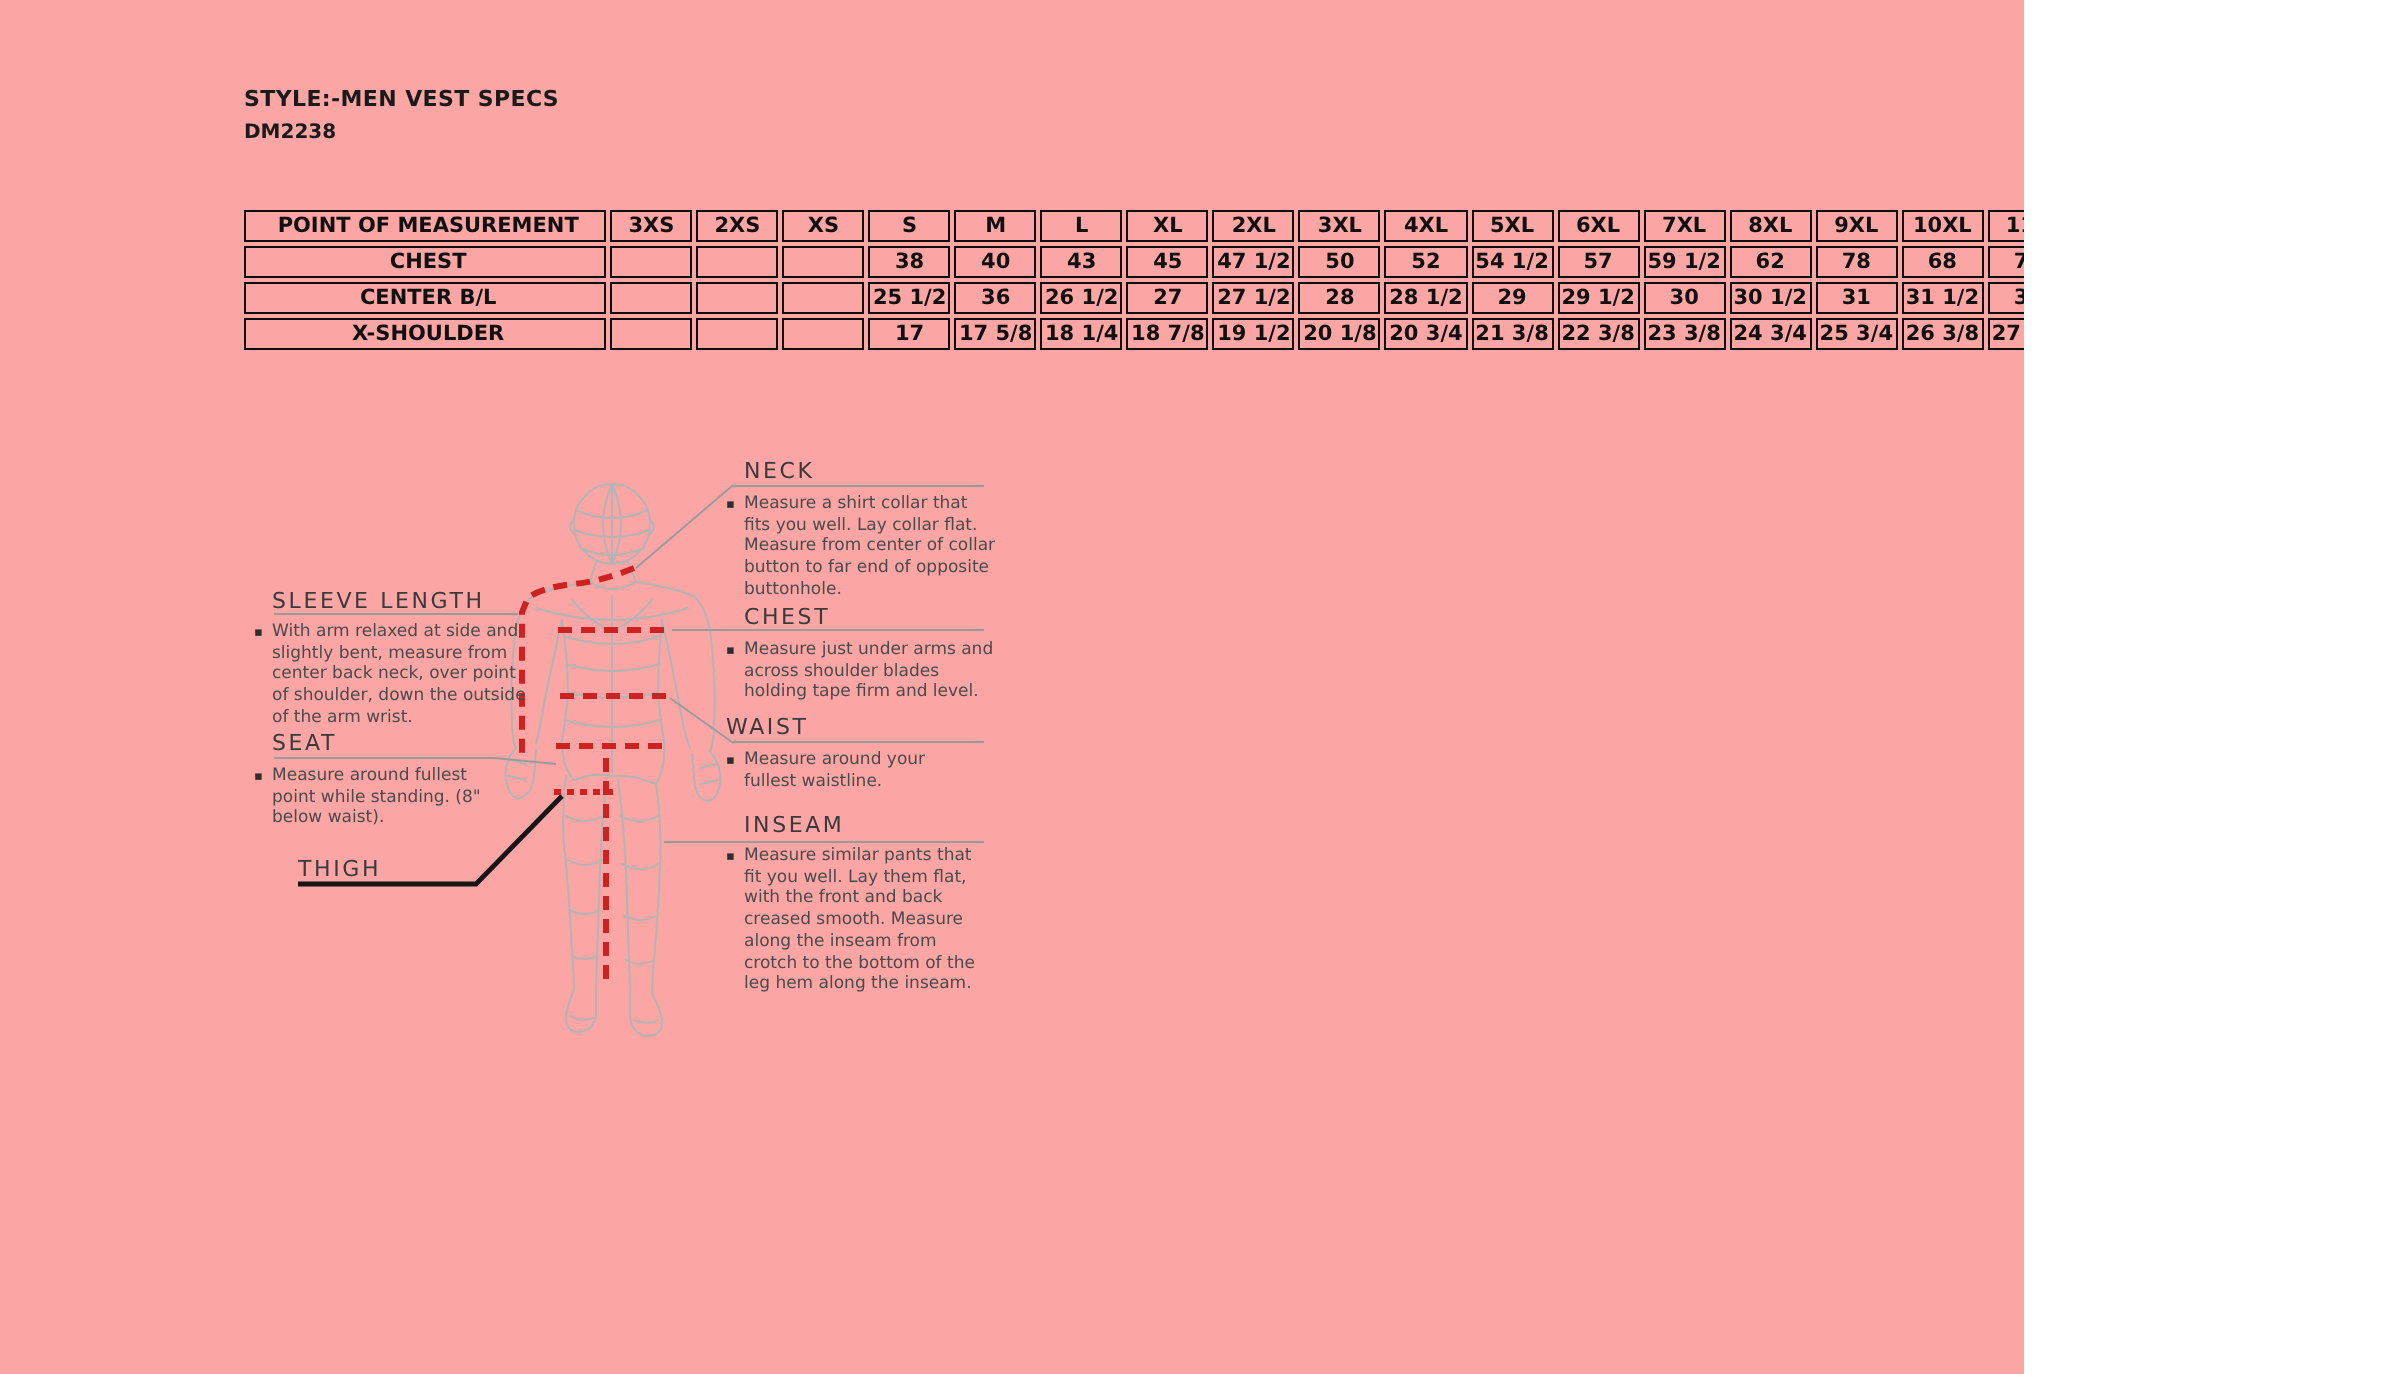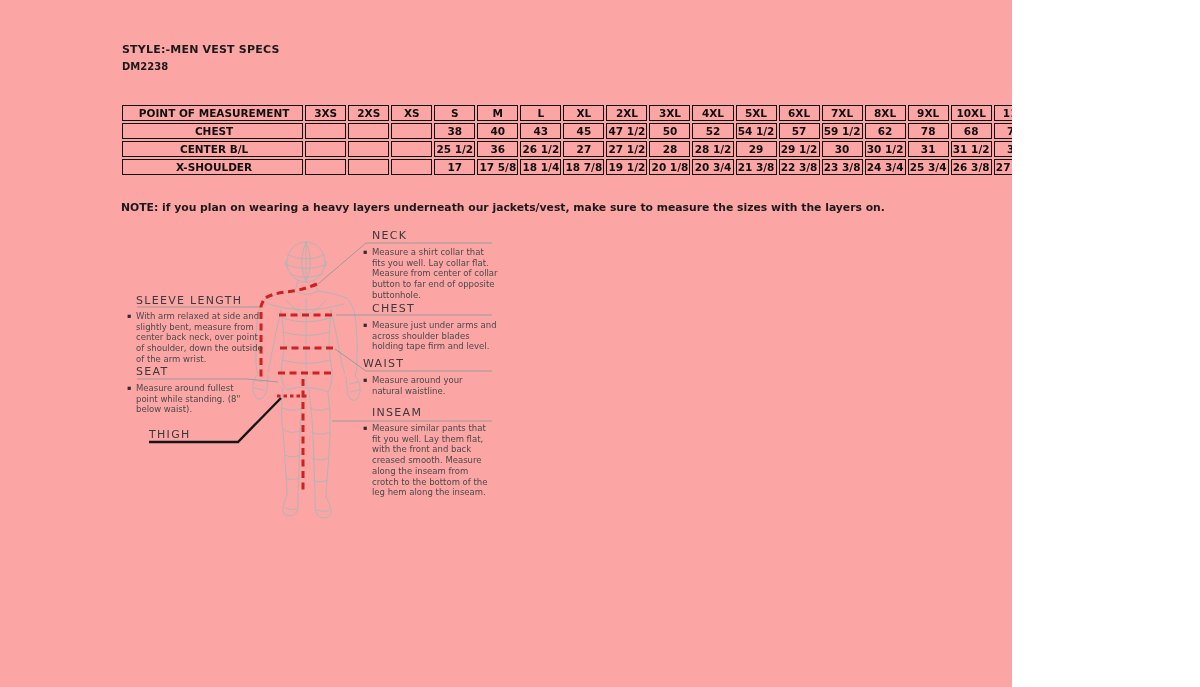--- a/index.html
+++ b/index.html
@@ -146,21 +146,20 @@
           <td>23 3/8</td>
           <td>24 3/4</td>
           <td>25 3/4</td>
           <td>26 3/8</td>
           <td>27 3/8</td>
           <td>28 3/8</td>
         </tr>
       </tbody>
   </table>
 
-  <div class="doc-note">NOTE: if you plan on wearing a heavy layers underneath our jackets/vest, make sure to measure the sizes with the layers on.</div>
 
   <svg class="diagram-svg" viewBox="120 224 400 300">
     <g class="mesh">
 
       <ellipse cx="306" cy="262" rx="19" ry="20"></ellipse>
       <path d="M306,242 Q297,262 306,282 M306,242 Q315,262 306,282 M306,242 L306,282"></path>
       <path d="M288,255 Q306,263 324,255 M287,265 Q306,272 325,265 M290,274 Q306,281 322,274"></path>
       <path d="M287,260 q-4,3 0,7 M325,260 q4,3 0,7"></path>
 
       <path d="M298,281 L295,291 M314,281 L318,291 M295,291 Q306,298 318,291"></path>
@@ -232,21 +231,21 @@
 
   <div class="m-title" style="left:372px;top:302px;">CHEST</div>
   <div class="m-desc" style="left:363px;top:320px;width:138px;">
     <span class="bullet">▪</span>
     <span class="txt">Measure just under arms and across shoulder blades holding tape firm and level.</span>
   </div>
 
   <div class="m-title" style="left:363px;top:357px;">WAIST</div>
   <div class="m-desc" style="left:363px;top:375px;width:104px;">
     <span class="bullet">▪</span>
-    <span class="txt">Measure around your natural waistline.</span>
+    <span class="txt">Measure around your fullest waistline.</span>
   </div>
 
   <div class="m-title" style="left:372px;top:406px;">INSEAM</div>
   <div class="m-desc" style="left:363px;top:423px;width:134px;">
     <span class="bullet">▪</span>
     <span class="txt">Measure similar pants that fit you well. Lay them flat, with the front and back creased smooth. Measure along the inseam from crotch to the bottom of the leg hem along the inseam.</span>
   </div>
 
 </div>
 

